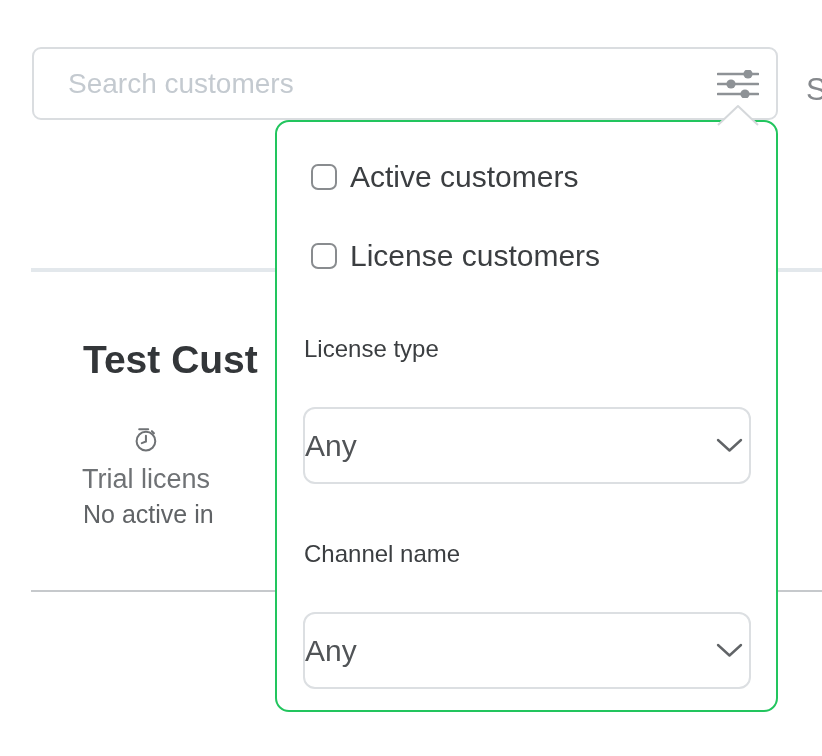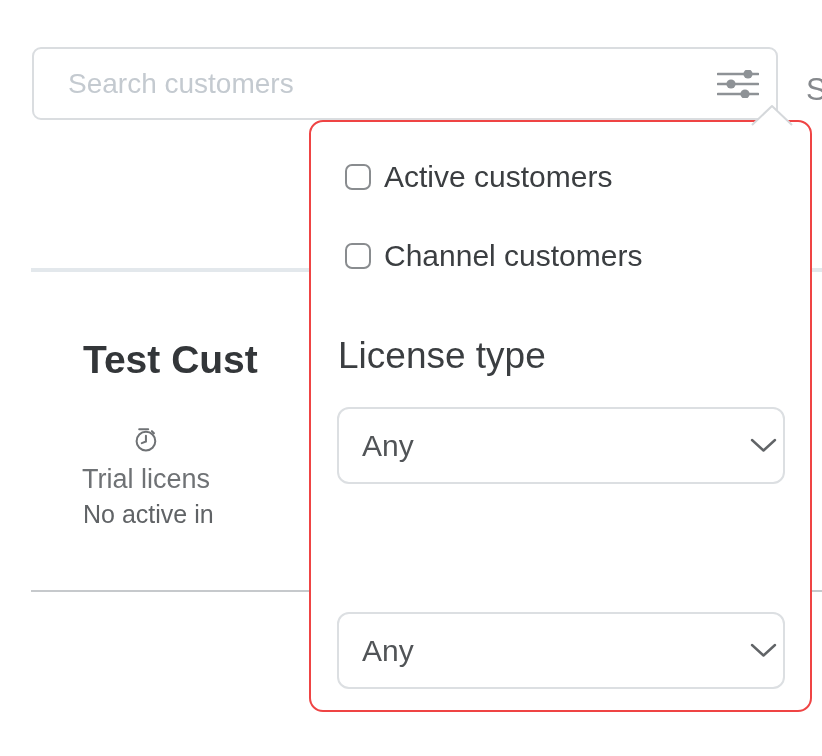--- a/index.html
+++ b/index.html
@@ -40,48 +40,47 @@
     position:absolute;right:17px;top:50%;transform:translateY(-50%);
     width:42px;height:30px;border:none;background:transparent;padding:0;cursor:pointer;
     display:flex;align-items:center;justify-content:center;
   }
   .sort-partial{
     position:absolute;left:806px;top:72px;font-size:31px;color:#85888c;white-space:nowrap;
   }
   
   .popover{
     position:absolute;left:275px;top:120px;width:503px;height:592px;
-    background:#fff;border:2px solid #ef4444;border-radius:14px;box-sizing:border-box;
+    background:#fff;border:2px solid #22c55e;border-radius:14px;box-sizing:border-box;
     z-index:10;
-    margin-left:34px;
   }
   .caret{position:absolute;left:439px;top:-19px;}
   .check-row{
     position:absolute;left:34px;display:flex;align-items:center;gap:13px;cursor:pointer;
   }
   .check-row.row1{top:38px;}
   .check-row.row2{top:117px;}
   .checkbox{
     width:26px;height:26px;border:2px solid #898c8f;border-radius:7px;
     background:#fff;box-sizing:border-box;flex:0 0 auto;
   }
   .check-label{font-size:30px;color:#3b3e41;white-space:nowrap;}
   .field-label{
-    position:absolute;left:27px;font-size:37px;color:#3b3e41;white-space:nowrap;
+    position:absolute;left:27px;font-size:24px;color:#3b3e41;white-space:nowrap;
   }
   .label1{top:213px;}
   .label2{top:418px;}
   .select{
     position:absolute;left:26px;width:448px;height:77px;
     border:2px solid #dcdfe2;border-radius:12px;background:#fff;box-sizing:border-box;
     display:flex;align-items:center;cursor:pointer;
   }
   .select1{top:285px;}
   .select2{top:490px;}
-  .select-value{font-size:30px;color:#515457;padding-left:23px;flex:1;}
+  .select-value{font-size:30px;color:#515457;flex:1;}
   .select .chevron{margin-right:6px;flex:0 0 auto;}
 </style>
 </head>
 <body>
 
 <div class="screen">
 
   <div class="divider divider-top"></div>
 
   <h1 class="customer-title">Test Cust</h1>
@@ -125,31 +124,32 @@
       <path d="M2 22 L22 3 L42 22" fill="#ffffff" stroke="#d5d8db" stroke-width="2" stroke-linejoin="round"></path>
     </svg>
 
     <div class="check-row row1">
       <span class="checkbox"></span>
       <span class="check-label">Active customers</span>
     </div>
 
     <div class="check-row row2">
       <span class="checkbox"></span>
-      <span class="check-label">Channel customers</span>
+      <span class="check-label">License customers</span>
     </div>
 
     <div class="field-label label1">License type</div>
     <div class="select select1">
       <span class="select-value">Any</span>
       <svg class="chevron" width="27" height="15" viewBox="0 0 27 15">
         <path d="M2 2 L13.5 12.5 L25 2" fill="none" stroke="#616467" stroke-width="2.4" stroke-linecap="round" stroke-linejoin="round"></path>
       </svg>
     </div>
 
+    <div class="field-label label2">Channel name</div>
     <div class="select select2">
       <span class="select-value">Any</span>
       <svg class="chevron" width="27" height="15" viewBox="0 0 27 15">
         <path d="M2 2 L13.5 12.5 L25 2" fill="none" stroke="#616467" stroke-width="2.4" stroke-linecap="round" stroke-linejoin="round"></path>
       </svg>
     </div>
   </div>
 
 </div>
 

